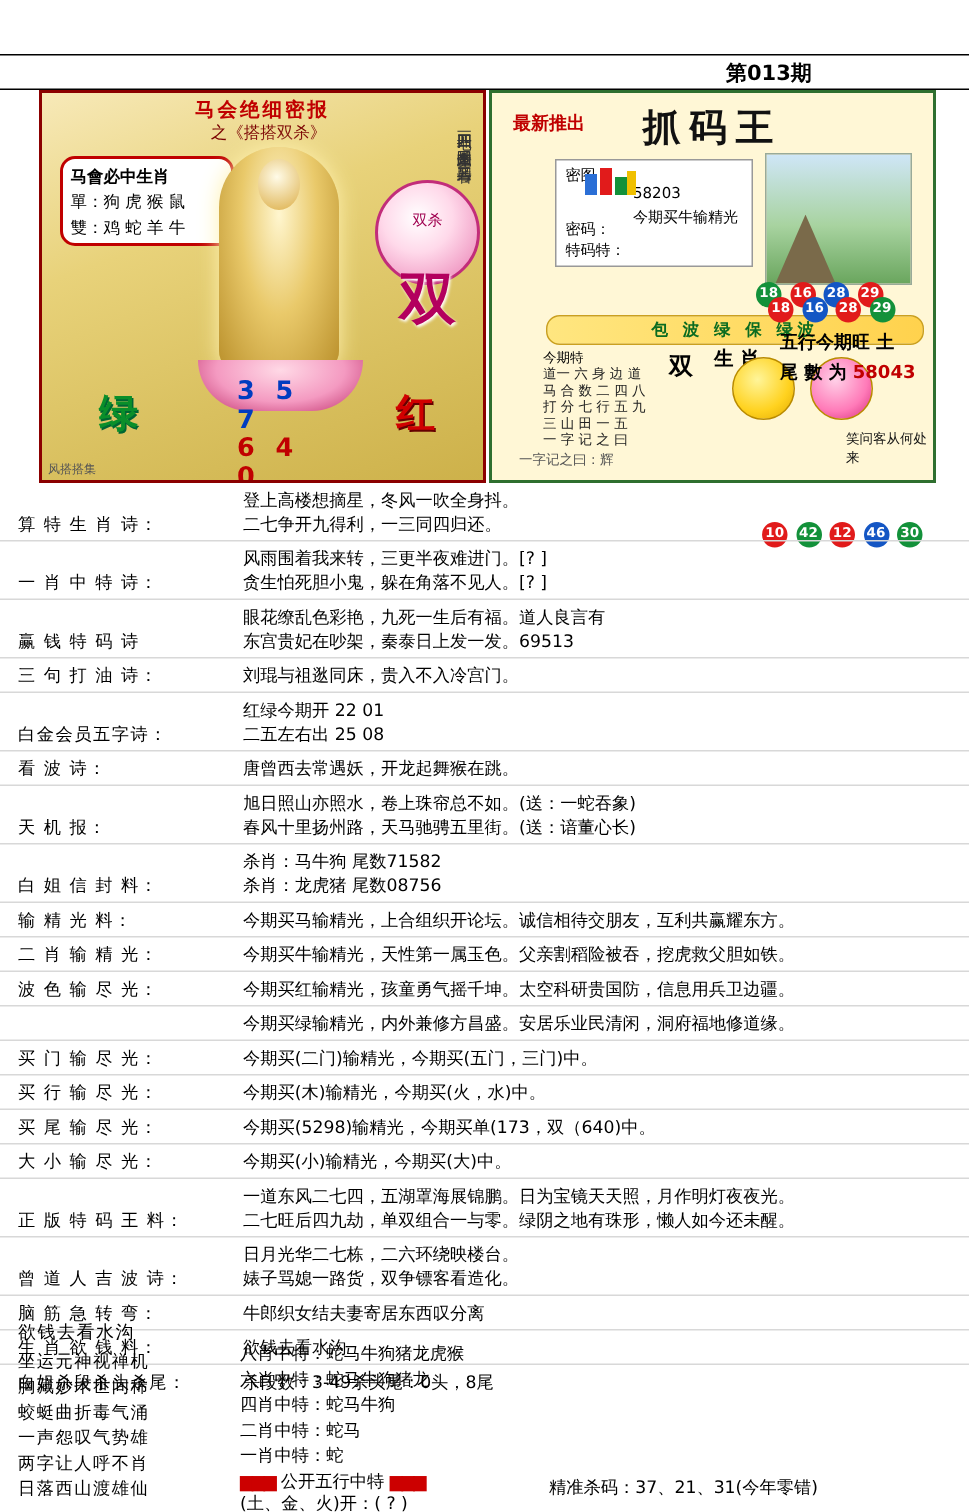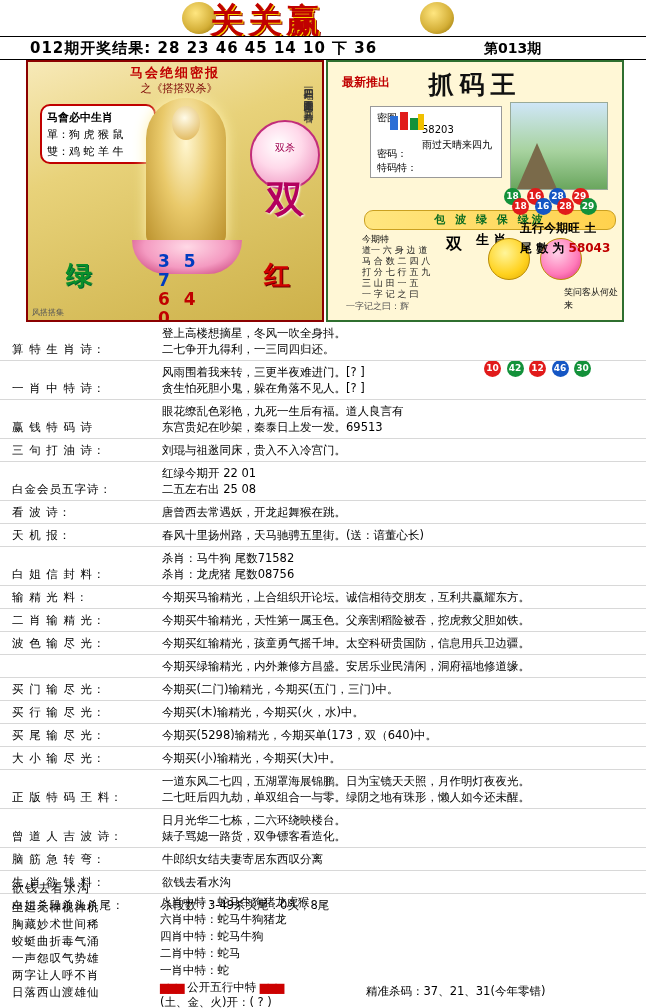--- a/index.html
+++ b/index.html
@@ -150,21 +150,21 @@
   }
   .ball{
     display:inline-block;width:17px;height:17px;border-radius:50%;
     color:#fff;font-size:9px;font-weight:bold;text-align:center;line-height:17px;
     margin-right:2px;
   }
   .ball.red{background:#e11b1b;}
   .ball.blue{background:#1456c4;}
   .ball.green{background:#13913a;}
   .topballs{position:absolute;left:512px;top:138px;}
-  .botballs{position:absolute;left:484px;top:288px;margin-top:12px;}
+  .botballs{position:absolute;left:508px;top:288px;}
   .wuxing{
     position:absolute;left:520px;top:160px;font-size:12px;color:#000;font-weight:bold;
   }
   .weishu{
     position:absolute;left:520px;top:180px;font-size:12px;color:#000;font-weight:bold;
   }
   .weishu b{color:#c00000;}
   .rp-strip{
     position:absolute;left:36px;top:148px;width:250px;height:18px;
     background:linear-gradient(90deg,#ffe680,#ffd24d);
@@ -226,28 +226,22 @@
   .b-foot{
     position:absolute;left:160px;top:100px;font-size:11.5px;color:#000;
   }
   .bars{color:#cc0000;letter-spacing:-1px;}
 </style>
 </head>
 <body>
 
 <div class="page">
 
-  <div class="banner">
-    <div class="banner-deco" style="left:182px;"></div>
-    <div class="banner-deco" style="left:420px;"></div>
-    <div class="banner-title">关关赢</div>
-  </div>
 
   <div class="resultbar">
-    <div class="result-text">012期开奖结果: 28 23 46 45 14 10 下 36</div>
     <div class="result-issue">第013期</div>
   </div>
 
   <div class="imgrow">
 
     <div class="leftpic">
       <div class="lp-head">马会绝细密报</div>
       <div class="lp-sub">之《搭搭双杀》</div>
       <div class="lp-vert">三四四七开一四 竟查困来是图函 着号四三二一</div>
 
@@ -277,21 +271,21 @@
       <div class="rp-new">最新推出</div>
       <div class="rp-title">抓码王</div>
 
       <div class="rp-box">
         <div>密图：</div>
         <div style="height:22px"></div>
         <div>密码：</div>
         <div>特码特：</div>
       </div>
       <div style="position:absolute;left:94px;top:62px;font-size:10px;">58203</div>
-      <div style="position:absolute;left:94px;top:76px;font-size:10px;">雨过天晴来四九</div>
+      <div style="position:absolute;left:94px;top:76px;font-size:10px;">今期买牛输精光</div>
 
       <div class="rp-logo">
         <svg width="36" height="24" viewBox="0 0 36 24">
           <rect x="0" y="6" width="8" height="14" fill="#2b6fd6"></rect>
           <rect x="10" y="2" width="8" height="18" fill="#e11b1b"></rect>
           <rect x="20" y="8" width="8" height="12" fill="#13913a"></rect>
           <rect x="28" y="4" width="6" height="16" fill="#f0c000"></rect>
         </svg>
       </div>
 
@@ -389,20 +383,21 @@
     <div class="row">
       <div class="lbl">看     波     诗：</div>
       <div class="val">
         <div>唐曾西去常遇妖，开龙起舞猴在跳。</div>
       </div>
     </div>
 
     <div class="row">
       <div class="lbl">天   机   报：</div>
       <div class="val">
+        <div>旭日照山亦照水，卷上珠帘总不如。(送：一蛇吞象)</div>
         <div>春风十里扬州路，天马驰骋五里街。(送：谙董心长)</div>
       </div>
     </div>
 
     <div class="row">
       <div class="lbl">白 姐 信 封 料：</div>
       <div class="val">
         <div>杀肖：马牛狗  尾数71582</div>
         <div>杀肖：龙虎猪  尾数08756</div>
       </div>

